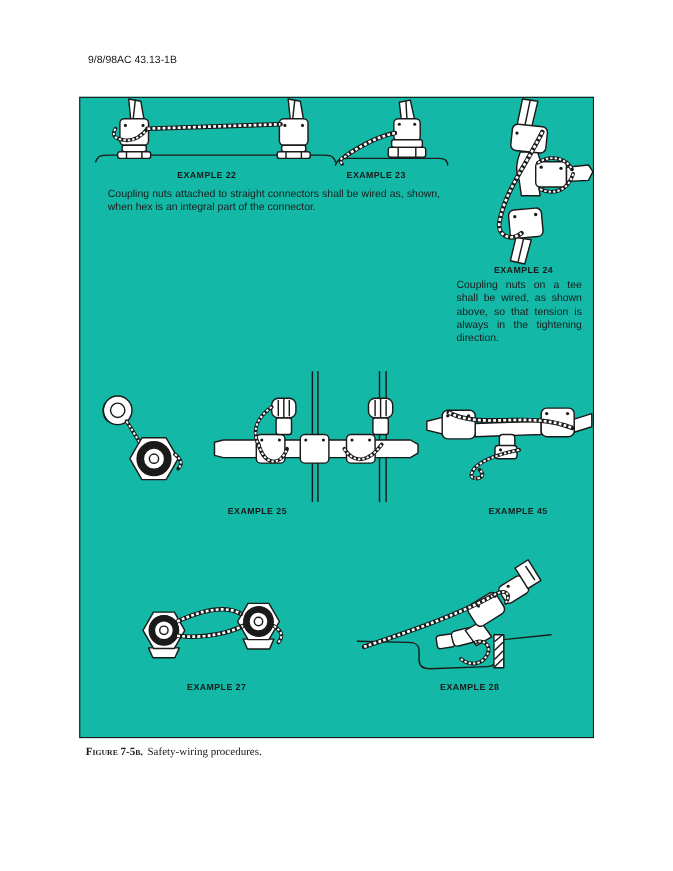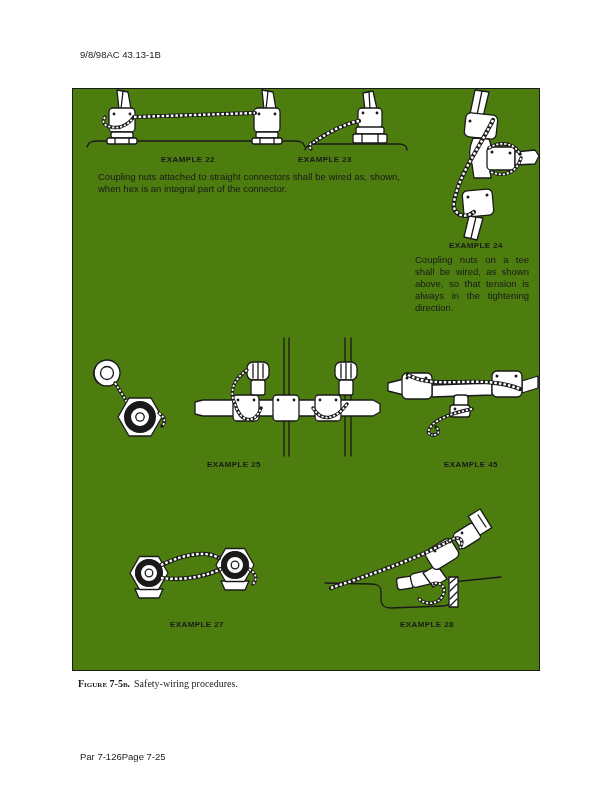--- a/index.html
+++ b/index.html
@@ -9,21 +9,21 @@
     overflow:hidden;
   }
   .hdr,.ftr{
     position:absolute;left:80px;right:79px;display:flex;
     font-size:9.5px;color:#1a1a1a;
   }
   .hdr{top:49px;}
   .ftr{top:751px;}
   .figure-box{
     position:absolute;left:72px;top:88px;width:466px;height:581px;
-    border:1.5px solid #1a1a1a;background:#4d7c0f;
+    border:1.5px solid #1a1a1a;background:#14b8a6;
   }
   .ex-label{
     position:absolute;font-size:8px;font-weight:bold;letter-spacing:.4px;
     text-align:center;color:#1a1a1a;
   }
   .note{
     position:absolute;font-size:9.5px;line-height:12px;text-align:justify;
     color:#1a1a1a;
   }
   .subtitle{
@@ -231,32 +231,28 @@
       <line class="ln" x1="155" y1="4" x2="163" y2="16" stroke-width="0.9"></line>
       <path class="ropeA" d="M8,77 C40,66 90,50 126,30"></path>
       <path class="ropeB" d="M8,77 C40,66 90,50 126,30"></path>
       <path class="ropeA thin" d="M96,88 C104,95 116,93 120,84 C124,76 117,70 109,73"></path>
       <path class="ropeB thin" d="M96,88 C104,95 116,93 120,84 C124,76 117,70 109,73"></path>
       <path class="ropeA thin" d="M126,30 C136,24 142,28 137,37"></path>
       <path class="ropeB thin" d="M126,30 C136,24 142,28 137,37"></path>
     </svg>
 
     <div class="ex-label" style="left:60px;top:66px;width:110px">EXAMPLE 22</div>
-    <div class="ex-label" style="left:197px;top:66px;width:110px">EXAMPLE 23</div>
+    <div class="ex-label" style="left:214px;top:66px;width:110px">EXAMPLE 23</div>
     <div class="note" style="left:25px;top:82px;width:302px">Coupling nuts attached to straight connectors shall be wired as, shown, when hex is an integral part of the connector.</div>
     <div class="ex-label" style="left:344px;top:152px;width:118px">EXAMPLE 24</div>
     <div class="note" style="left:342px;top:165px;width:114px">Coupling nuts on a tee shall be wired, as shown above, so that tension is always in the tightening direction.</div>
     <div class="ex-label" style="left:106px;top:371px;width:110px">EXAMPLE 25</div>
     <div class="ex-label" style="left:340px;top:371px;width:116px">EXAMPLE 45</div>
     <div class="ex-label" style="left:66px;top:531px;width:116px">EXAMPLE 27</div>
     <div class="ex-label" style="left:296px;top:531px;width:116px">EXAMPLE 28</div>
   </div>
 
   <div class="caption">
     <span class="cap-label">Figure 7-5b.</span><span>Safety-wiring procedures.</span>
   </div>
 
-  <div class="ftr">
-    <span>Par 7-126</span>
-    <span>Page 7-25</span>
-  </div>
 
 </div>
 
 </body></html>

